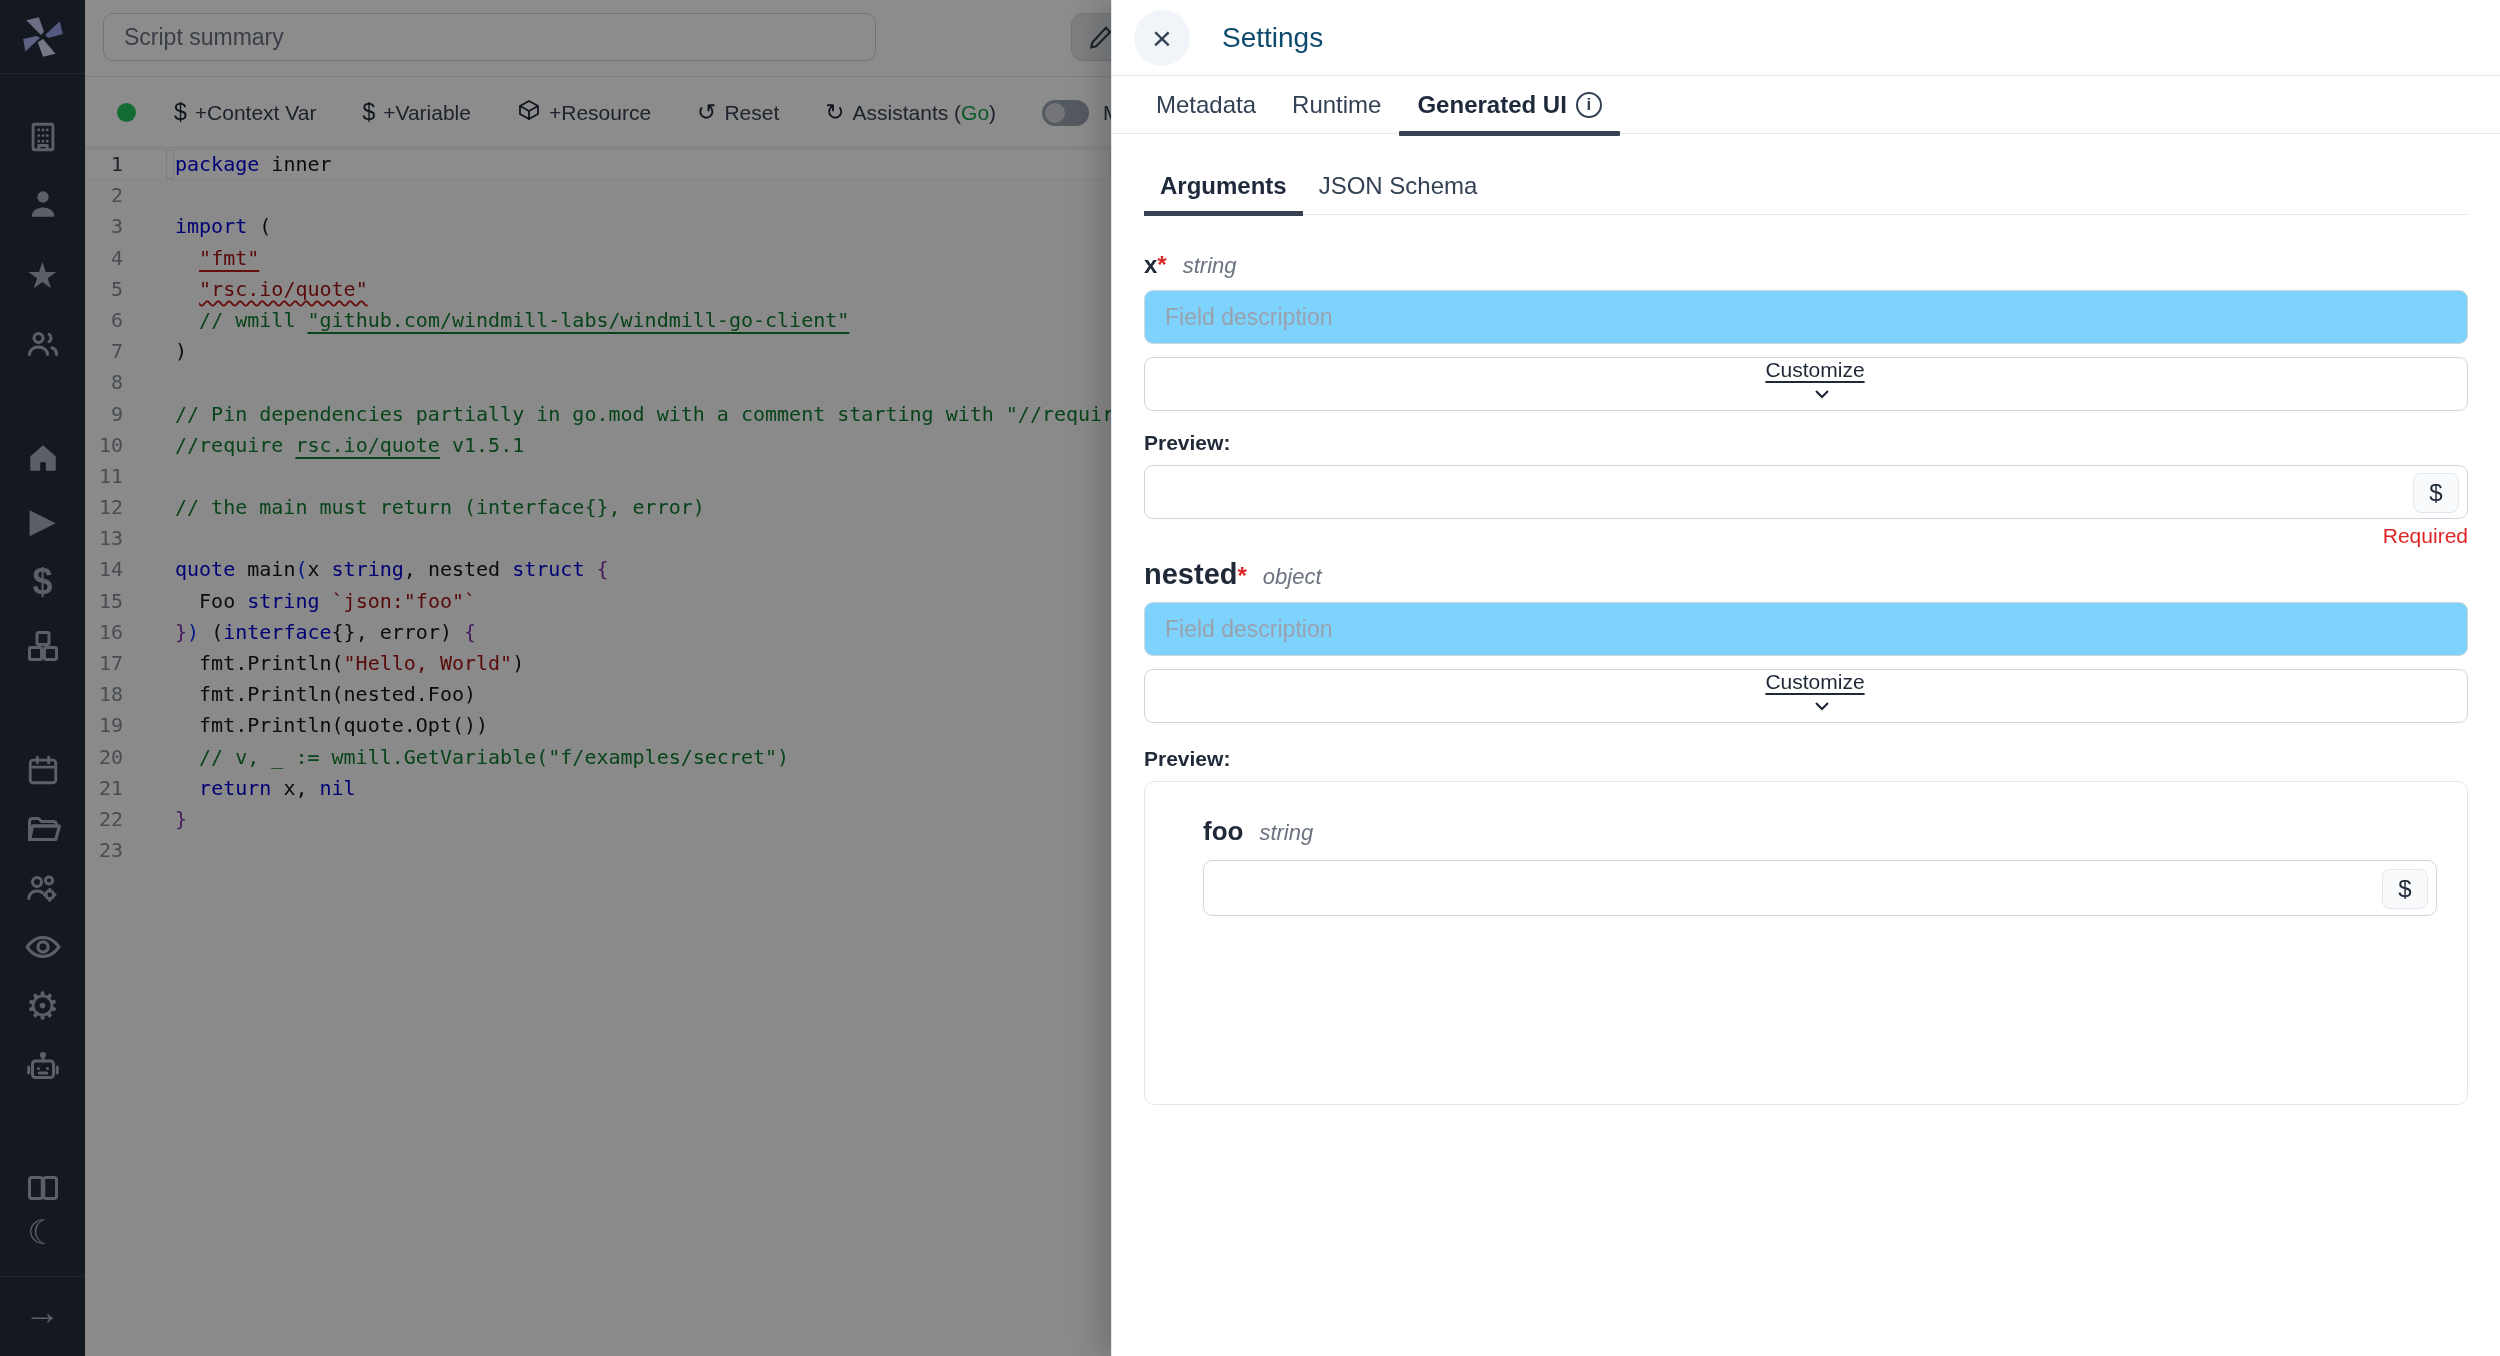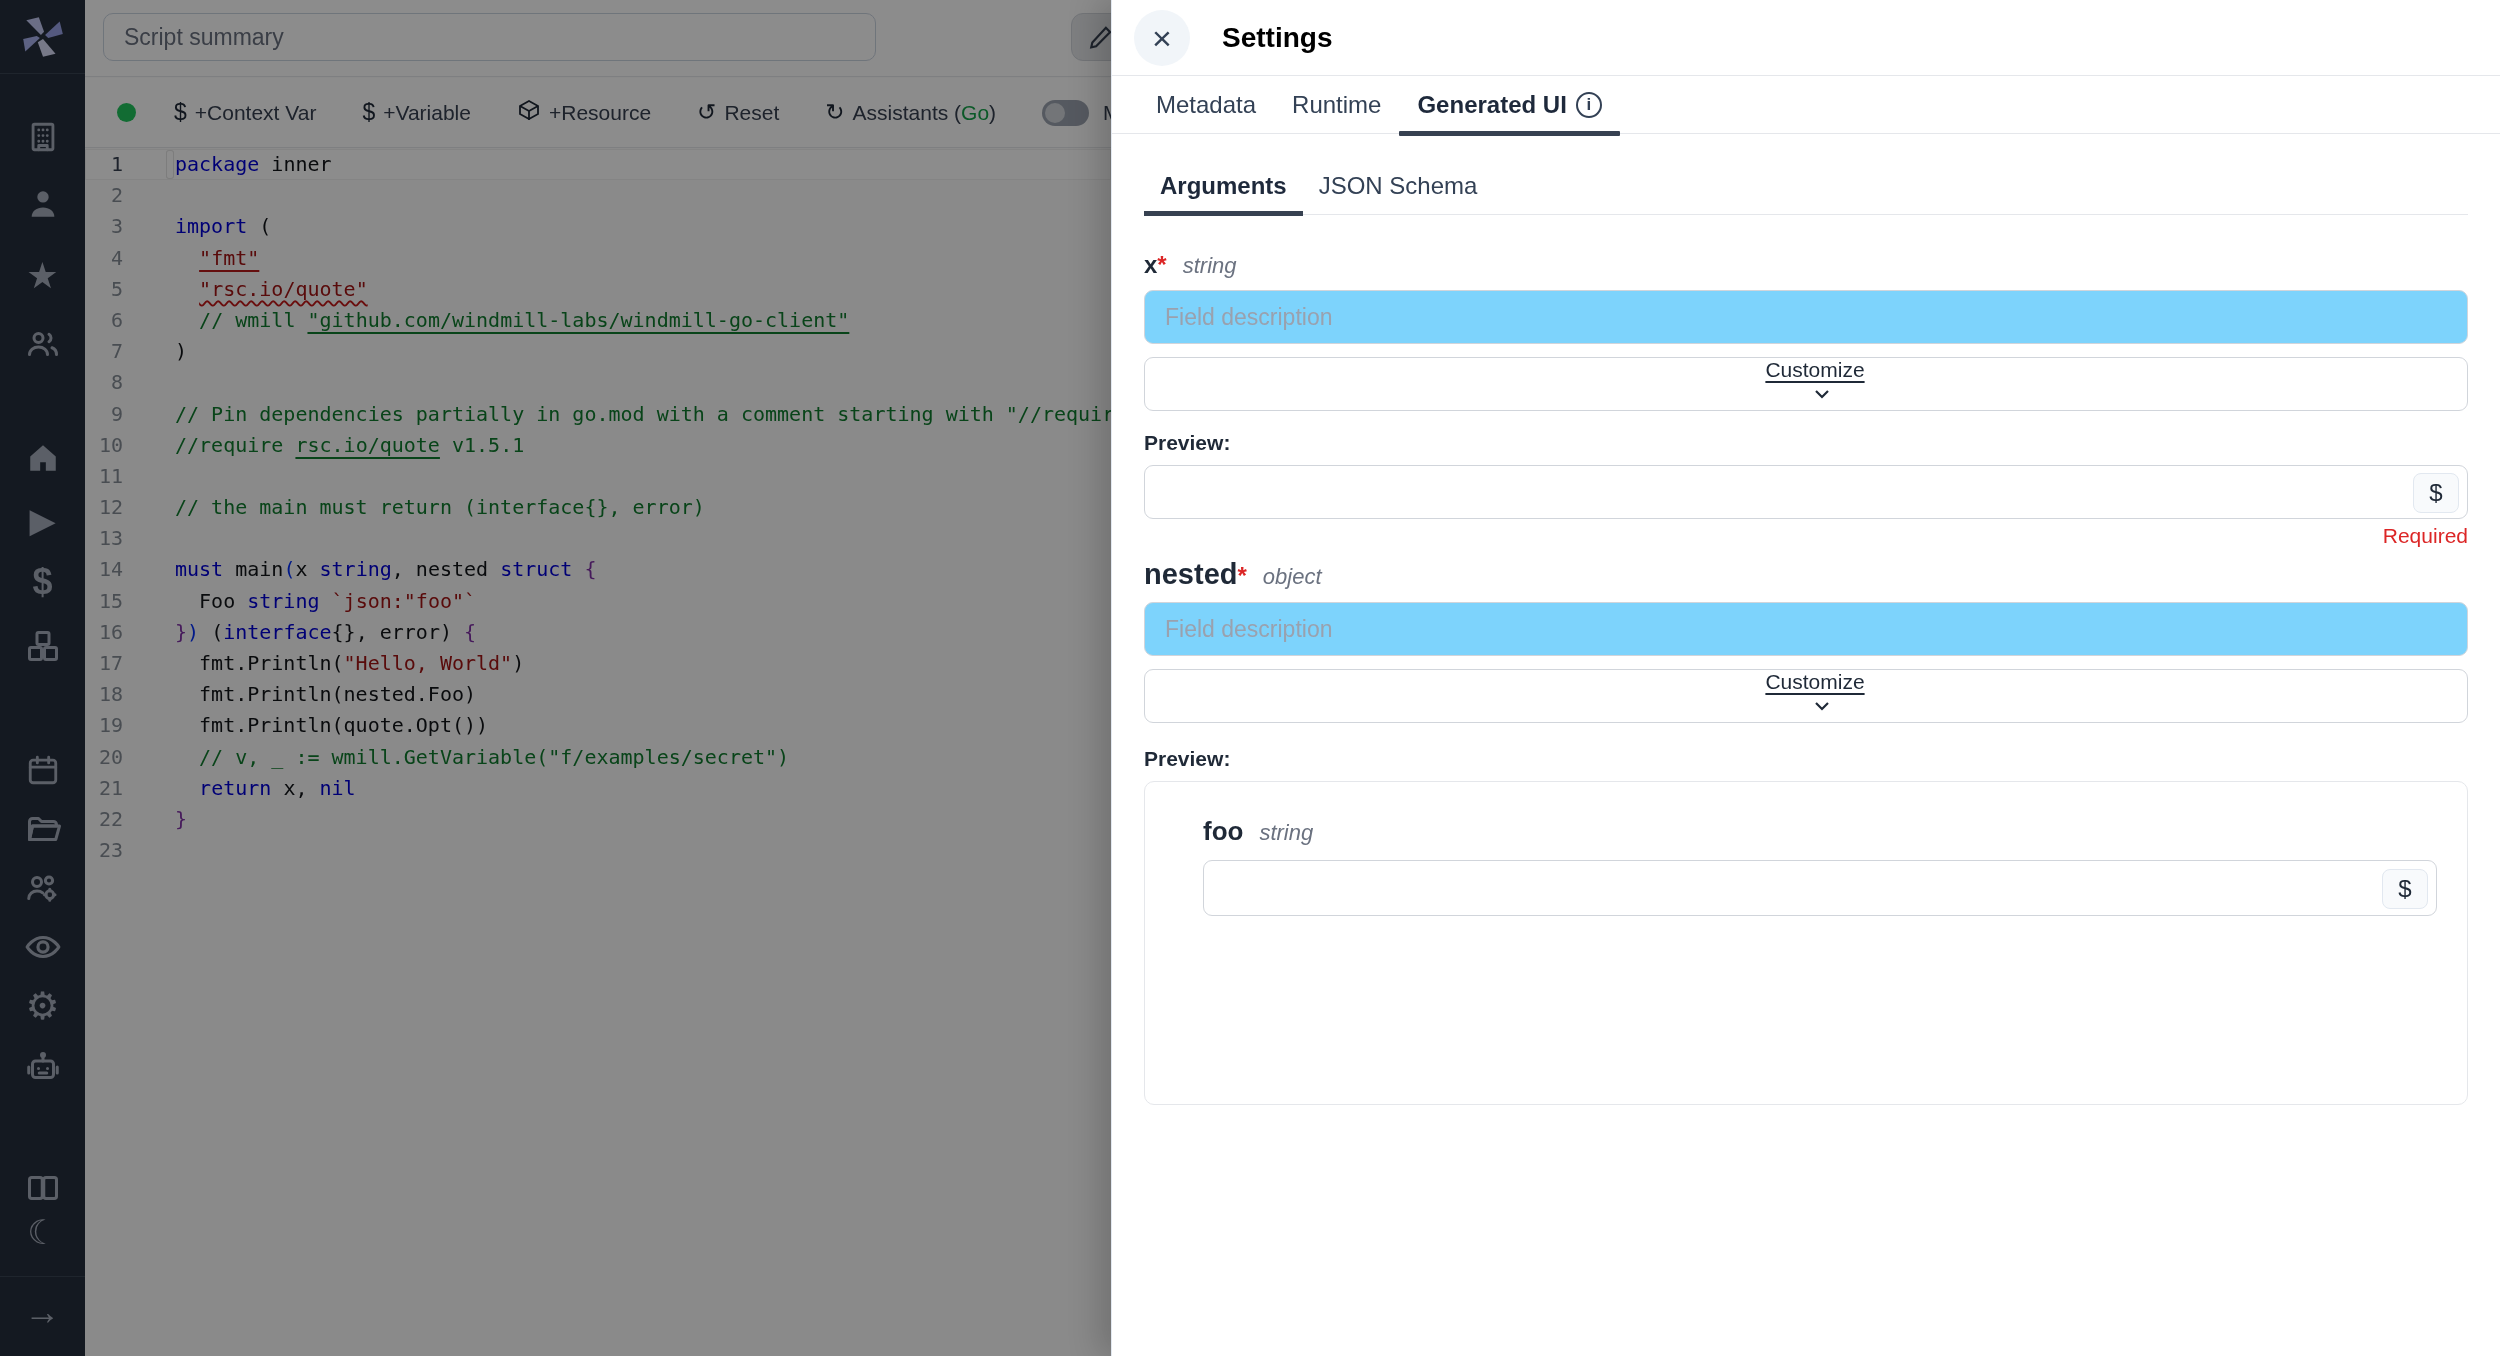--- a/index.html
+++ b/index.html
@@ -76,21 +76,21 @@
 
   
   .panel { position:absolute; left:1111px; top:0; width:1389px; height:1356px;
            background:#fff; z-index:10; border-left:1px solid #e2e8f0;
            box-shadow:-12px 0 30px rgba(0,0,0,0.18); }
   .p-header { height:76px; border-bottom:1px solid #e5e7eb; display:flex; align-items:center;
               padding-left:22px; }
   .p-close { width:56px; height:56px; border-radius:50%; background:#f1f5f9; border:none;
              display:flex; align-items:center; justify-content:center; font-size:34px;
              color:#334155; cursor:pointer; line-height:1; }
-  .p-title { margin-left:32px; font-size:28px; font-weight:700; color:#000000; }
+  .p-title { margin-left:32px; font-size:28px; font-weight:400; color:#0c4a6e; }
 
   .p-tabs { height:58px; display:flex; align-items:center; padding-left:26px;
             border-bottom:1px solid #e5e7eb; }
   .p-tab { height:58px; display:flex; align-items:center; gap:9px; padding:0 18px;
            font-size:24px; color:#334155; font-weight:500; cursor:pointer; position:relative; }
   .p-tab.active { color:#1e293b; font-weight:600; }
   .p-tab.active::after { content:""; position:absolute; left:0; right:0; bottom:-2px;
                          height:5px; background:#374151; border-radius:1px; }
   .info-ico { width:26px; height:26px; border:2px solid #334155; border-radius:50%;
               display:inline-flex; align-items:center; justify-content:center;
@@ -353,21 +353,21 @@
           <div class="cl">
             <span class="ln">12</span>
             <span class="ct"><span class="tk-com">// the main must return (interface{}, error)</span></span>
           </div>
           <div class="cl">
             <span class="ln">13</span>
             <span class="ct"></span>
           </div>
           <div class="cl">
             <span class="ln">14</span>
-            <span class="ct"><span class="tk-kw">must</span><span class="tk-pl"> main</span><span class="tk-brb">(</span><span class="tk-pl">x </span><span class="tk-kw">string</span><span class="tk-pl">, nested </span><span class="tk-kw">struct</span><span class="tk-pl"> </span><span class="tk-brp">{</span></span>
+            <span class="ct"><span class="tk-kw">quote</span><span class="tk-pl"> main</span><span class="tk-brb">(</span><span class="tk-pl">x </span><span class="tk-kw">string</span><span class="tk-pl">, nested </span><span class="tk-kw">struct</span><span class="tk-pl"> </span><span class="tk-brp">{</span></span>
           </div>
           <div class="cl">
             <span class="ln">15</span>
             <span class="ct"><span class="tk-pl">  Foo </span><span class="tk-kw">string</span><span class="tk-pl"> </span><span class="tk-str">`json:"foo"`</span></span>
           </div>
           <div class="cl">
             <span class="ln">16</span>
             <span class="ct"><span class="tk-brp">}</span><span class="tk-brb">)</span><span class="tk-pl"> (</span><span class="tk-kw">interface</span><span class="tk-pl">{}, error) </span><span class="tk-brp">{</span></span>
           </div>
           <div class="cl">

